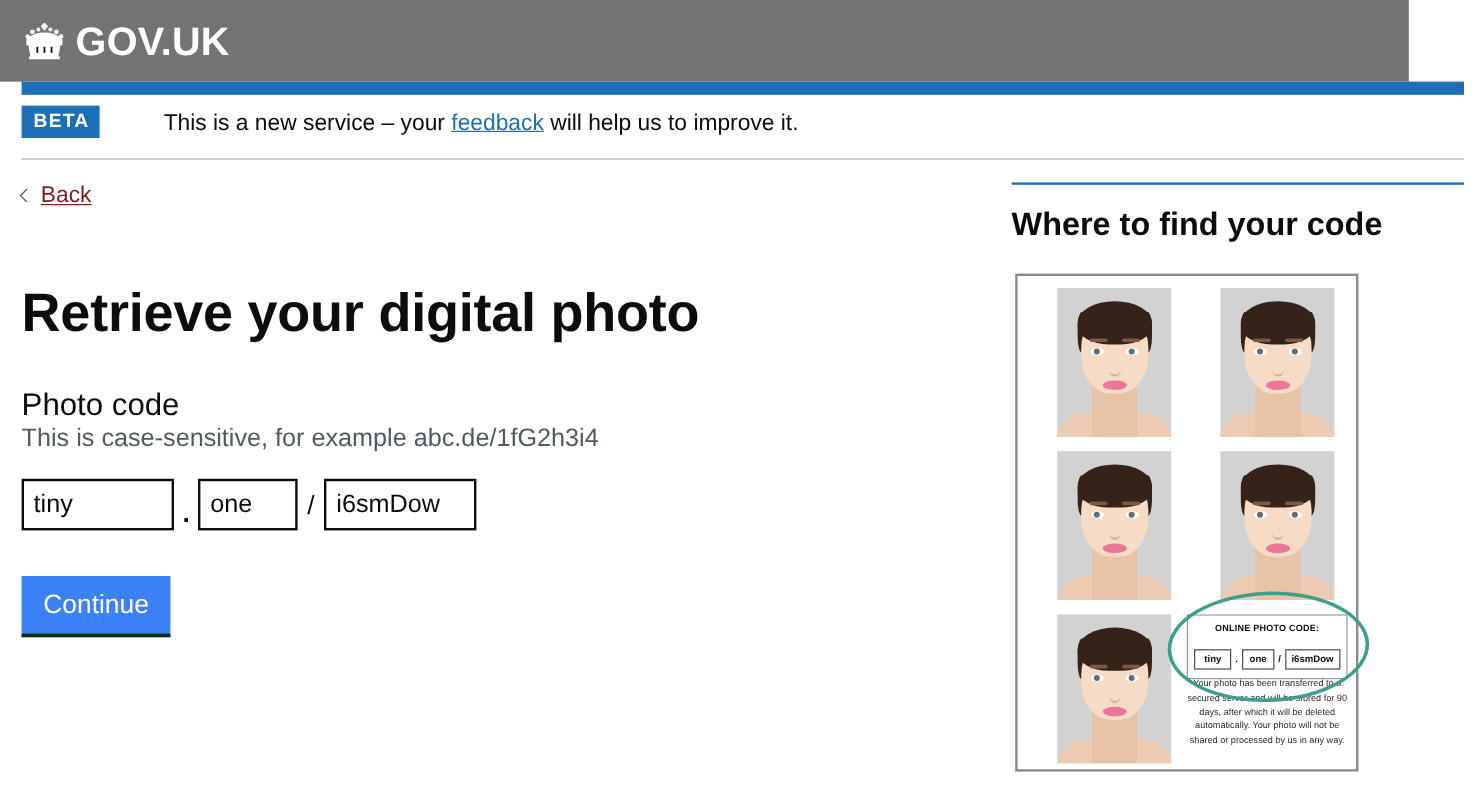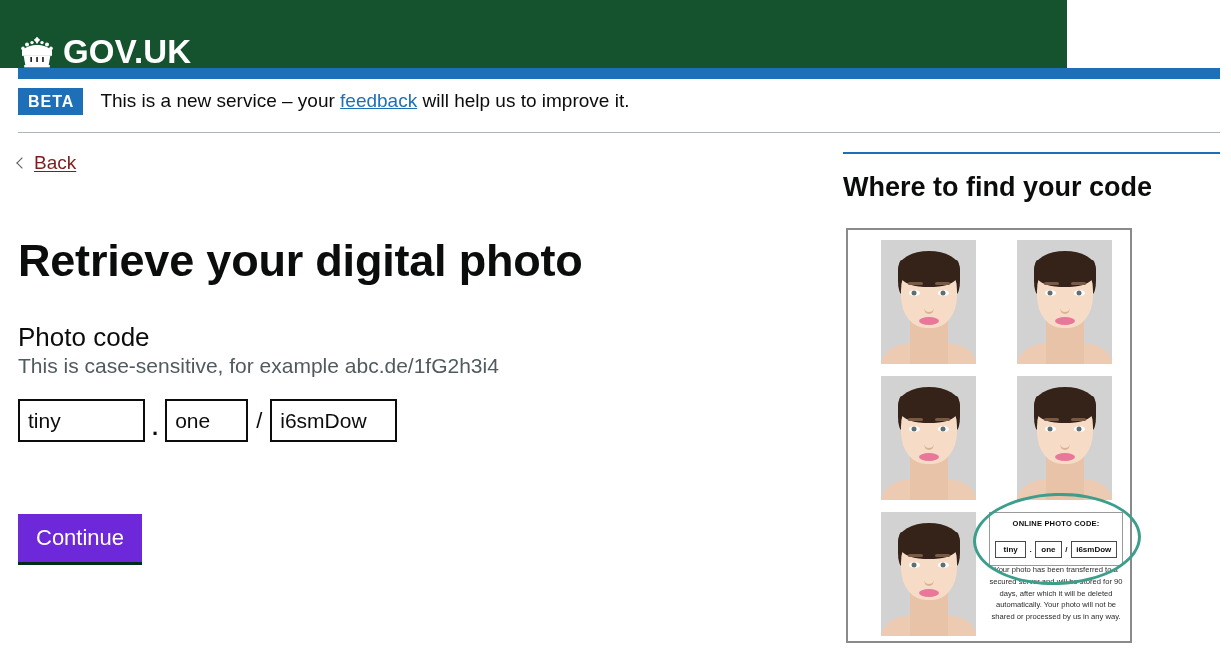--- a/index.html
+++ b/index.html
@@ -13,23 +13,23 @@
     position: relative;
     width: 1231px;
     height: 659px;
     overflow: hidden;
     background: #ffffff;
   }
 
   
   .govuk-header {
     position: absolute; left: 0; top: 0;
-    width: 1067px; height: 68px;
-    background: #14532d;
-    display: flex; align-items: flex-end;
+    width: 1174px; height: 68px;
+    background: #737373;
+    display: flex; align-items: center;
   }
   .header-logo {
     display: flex; align-items: center;
     margin-left: 18px;
     gap: 7px;
     text-decoration: none;
   }
   .crown-icon { display: block; width: 38px; height: 32px; }
   .govuk-wordmark {
     color: #ffffff;
@@ -56,23 +56,24 @@
     left: 18px; top: 68px;
     width: 1202px; height: 11px;
     background: #1d70b8;
   }
 
   
   .phase-banner {
     position: absolute;
     left: 18px; top: 88px;
     width: 1202px;
-    display: flex; align-items: center;
+    display: flex; align-items: flex-end;
     padding-bottom: 17px;
     border-bottom: 1px solid #b1b4b6;
+    gap: 36px;
   }
   .phase-tag {
     display: inline-block;
     background: #1d70b8;
     color: #ffffff;
     font-size: 16px;
     font-weight: bold;
     letter-spacing: 1px;
     padding: 4px 9px 4px 10px;
     text-transform: uppercase;
@@ -160,30 +161,29 @@
     color: #0b0c0c;
     padding: 0 8px;
     line-height: 1;
     display: inline-block;
   }
   .code-sep.dot { padding: 0 7px; position: relative; top: 7px; font-weight: bold; }
   .code-sep.slash { padding: 0 8px; position: relative; top: 0px; }
 
   .continue-button {
     display: inline-block;
-    background: #6d28d9;
+    background: #3b82f6;
     color: #ffffff;
     border: 0;
     border-bottom: 3px solid #002d18;
     font-family: "Liberation Sans", sans-serif;
     font-size: 22px;
     line-height: 1.2;
     padding: 11px 18px 10px 18px;
     cursor: pointer;
-    margin-top: 34px;
   }
 
   
   .main-right {
     position: absolute;
     left: 843px; top: 152px;
     width: 377px;
   }
   .related-rule {
     width: 377px; height: 0;

